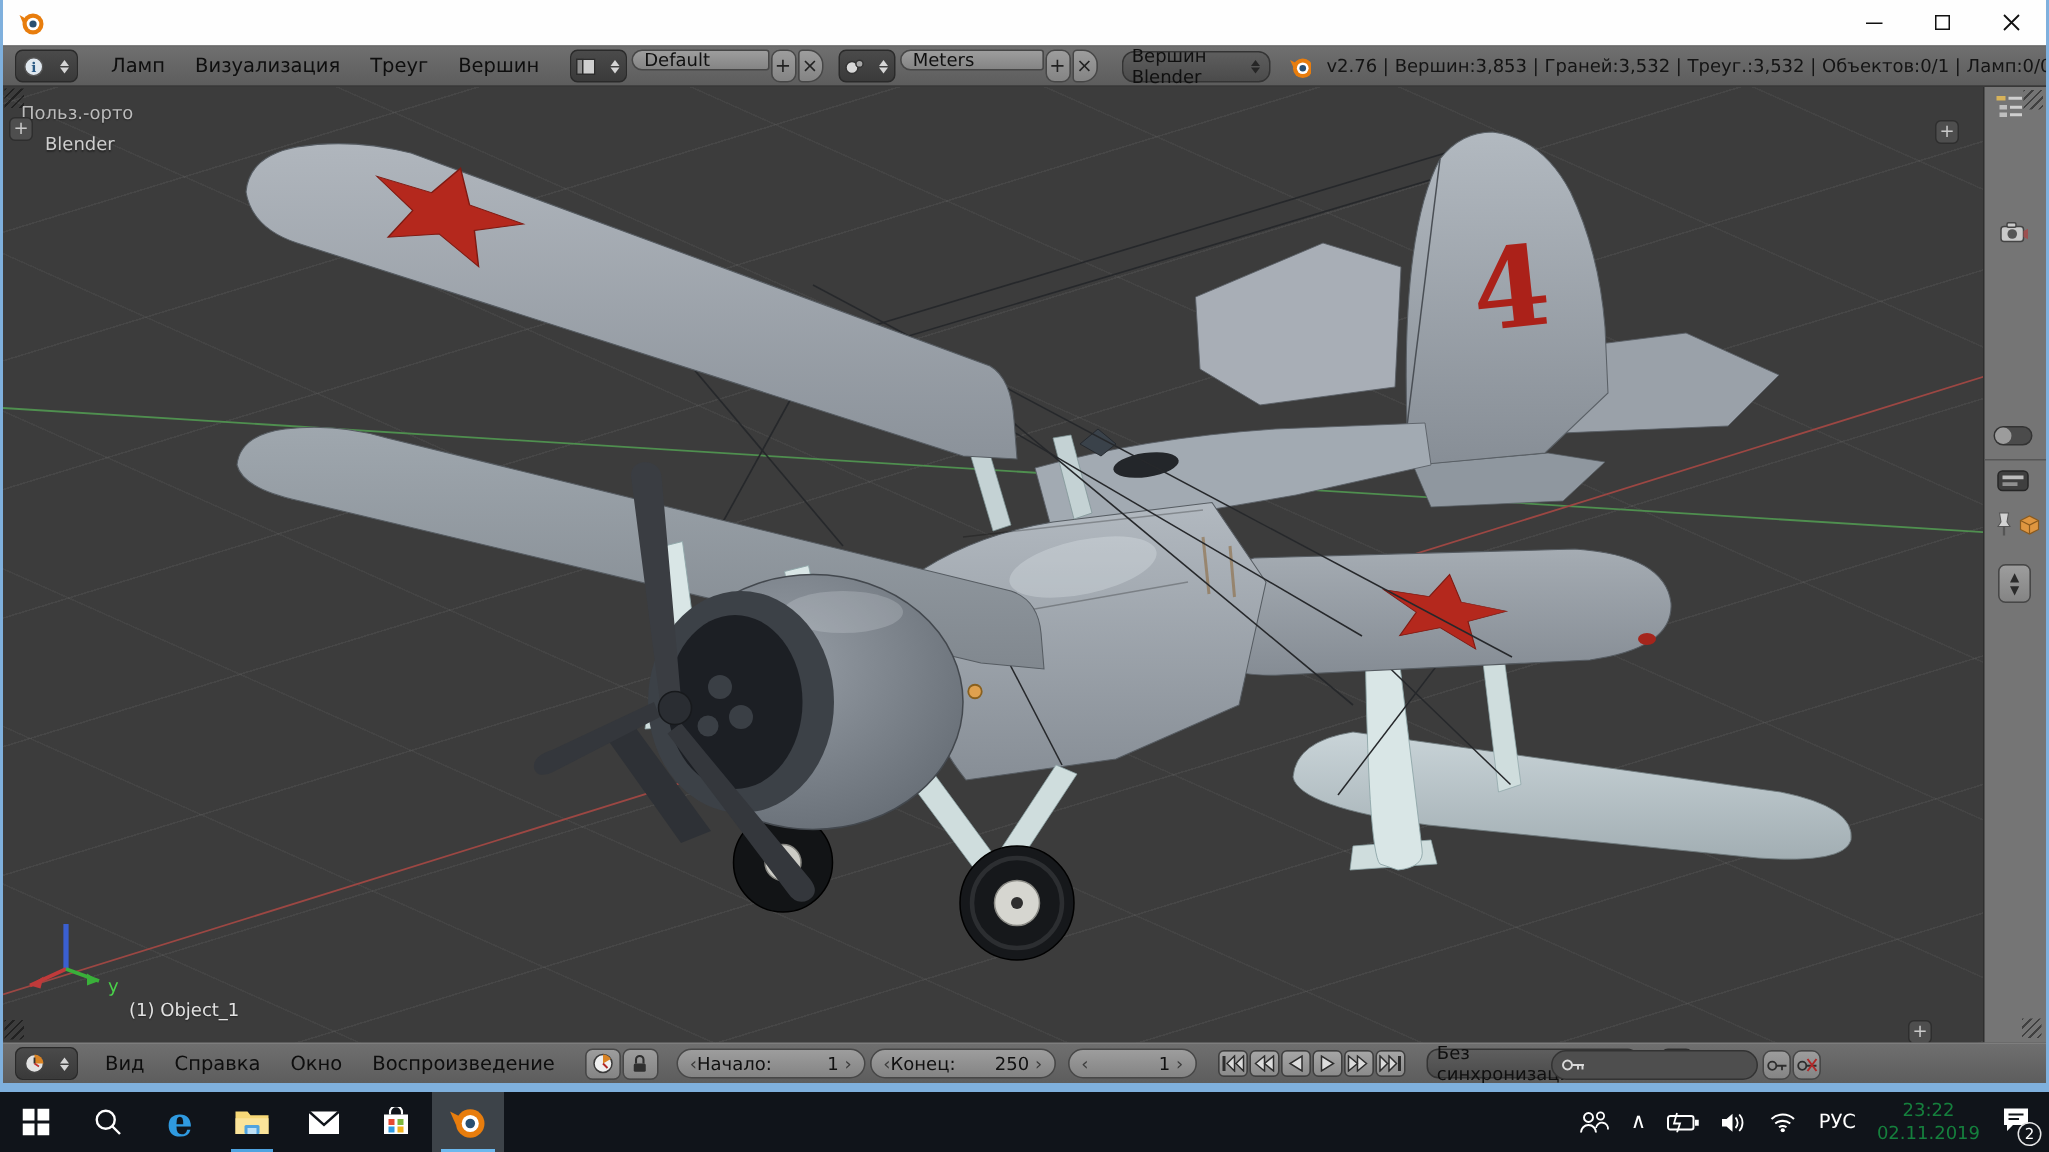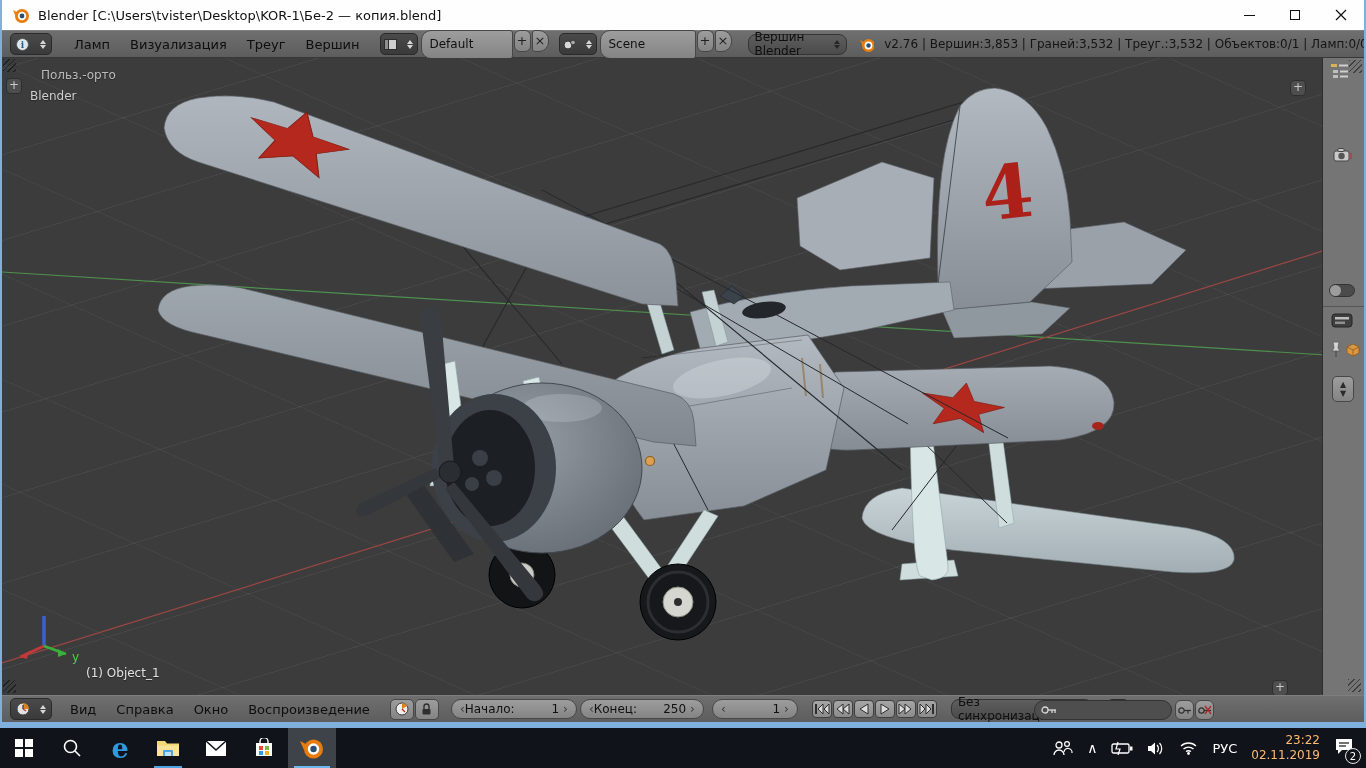--- a/index.html
+++ b/index.html
@@ -21,21 +21,21 @@
   
   .bheader { left:0; width:1362px; height:28px;
     background:linear-gradient(#6f6f6f,#5d5d5d);
     border-top:1px solid #7e7e7e; border-bottom:1px solid #383838;
     display:flex; align-items:center; color:#0e0e0e; font-size:13px; }
   #info-header { top:30px; }
   .menu-item { padding:0 10px; color:#0e0e0e; cursor:default; white-space:nowrap; }
   .ed-select { width:42px; height:22px; background:linear-gradient(#4a4a4a,#3a3a3a);
     border:1px solid #2a2a2a; border-radius:5px; display:flex; align-items:center;
     justify-content:space-evenly; margin-left:8px; flex:none; }
-  .pill { height:29px; background:linear-gradient(#9d9d9d,#848484); border:1px solid #474747;
+  .pill { height:14px; background:linear-gradient(#9d9d9d,#848484); border:1px solid #474747;
     border-radius:10px; display:flex; align-items:center; color:#101010; font-size:12px;
     padding:0 8px; }
   .sqbtn { width:17px; height:22px; background:linear-gradient(#9d9d9d,#848484);
     border:1px solid #474747; border-radius:6px; display:flex; align-items:center;
     justify-content:center; color:#222; font-size:13px; flex:none; }
   .dd { height:21px; background:linear-gradient(#5e5e5e,#4b4b4b); border:1px solid #343434;
     border-radius:8px; display:flex; align-items:center; justify-content:space-between;
     color:#0f0f0f; font-size:12px; padding:0 6px; }
   .udarrows { display:flex; flex-direction:column; gap:1px; margin-left:6px; }
   .udarrows i { width:0; height:0; border-left:3.5px solid transparent; border-right:3.5px solid transparent; display:block; }
@@ -72,39 +72,38 @@
   #win-bottom-border { left:0; top:722px; width:1366px; height:6px; background:#7fb0dd; }
 
   
   #taskbar { left:0; top:728px; width:1366px; height:40px; background:#10141a;
     display:flex; align-items:stretch; color:#fff; }
   .tb-tile { width:48px; height:40px; display:flex; align-items:center; justify-content:center; position:relative; }
   .tb-underline { position:absolute; bottom:0; left:10px; right:10px; height:2px; background:#4fa3e0; }
   .tb-active { background:#3d4349; }
   .tray { margin-left:auto; display:flex; align-items:center; gap:14px; padding-right:12px; }
   .tray-txt { font-size:13px; color:#fff; }
-  #clock { text-align:right; font-size:12px; line-height:15px; color:#fdba74; }
+  #clock { text-align:center; font-size:12px; line-height:15px; color:#15803d; }
   #notif { position:relative; }
   .badge { position:absolute; right:-7px; bottom:-5px; width:16px; height:16px; border-radius:50%;
     background:#10141a; border:1.5px solid #e6e6e6; color:#fff; font-size:10px;
     display:flex; align-items:center; justify-content:center; }
 </style>
 </head>
 <body>
 
 <div id="window" class="abs">
 
   <div id="titlebar" class="abs">
     <svg width="18" height="18" style="margin-left:10px">
       <circle cx="10" cy="10" r="7" fill="#e87d0d"></circle>
       <path d="M1,4 L8,8 L4,11 Z" fill="#e87d0d"></path>
       <circle cx="10" cy="10" r="4.2" fill="#fff"></circle>
       <circle cx="10" cy="10" r="2.4" fill="#2a4f70"></circle>
     </svg>
-    <span class="title">Blender [C:\Users\tvister\Desktop\KOR-1\Бе-2 — копия.blend]</span>
     <div id="win-buttons" class="abs">
       <div class="winbtn">
           <span class="min-glyph"></span>
         </div>
       <div class="winbtn">
           <span class="max-glyph"></span>
         </div>
       <div class="winbtn">
         <svg width="12" height="12">
           <path d="M1,1 L11,11 M11,1 L1,11" stroke="#111" stroke-width="1.2"></path>
@@ -156,21 +155,21 @@
         <circle cx="5" cy="7" r="4" fill="#d8d8d8" stroke="#333"></circle>
         <circle cx="10" cy="4.5" r="2.4" fill="#a8a8a8" stroke="#333"></circle>
       </svg>
       <span class="udarrows">
           <i class="up"></i>
           <i class="dn"></i>
         </span>
     </div>
     <div style="display:flex;gap:1px;margin-left:3px">
       <div class="pill" style="width:96px;border-radius:10px 3px 3px 10px">
-        <span>Scene</span>
+        <span>Meters</span>
       </div>
       <div class="sqbtn">
           <span>+</span>
         </div>
       <div class="sqbtn" style="border-radius:3px 10px 10px 3px">
           <span>×</span>
         </div>
     </div>
 
     <div class="dd" style="width:112px;margin-left:16px">
@@ -299,21 +298,21 @@
           <path d="M438,410 L419,262 Q417,252 427,250 Q437,250 439,259 L452,408 Z" fill="#3a3d42"></path>
           <path d="M438,420 L368,456 Q356,462 354,454 Q353,446 366,442 L434,410 Z" fill="#34373c"></path>
           <path d="M452,424 L538,528 Q545,537 537,542 Q529,546 523,537 L443,431 Z" fill="#34373c"></path>
           <circle cx="448" cy="414" r="11" fill="#2a2d32" stroke="#17191c" stroke-width="1"></circle>
         </g>
 
         <circle cx="648" cy="403" r="4.5" fill="#dfa14f" stroke="#89601f" stroke-width="1.2"></circle>
       </g>
     </svg>
 
-    <span class="abs vp-label" style="left:39px;top:10px">Польз.-орто</span>
+    <span class="abs vp-label" style="left:12px;top:10px">Польз.-орто</span>
     <span class="abs vp-label" style="left:28px;top:31px;color:#cfcfcf">Blender</span>
     <span class="abs vp-label" style="left:84px;top:608px;color:#e2e2e2">(1) Object_1</span>
 
     <div class="abs plusbtn" style="left:4px;top:20px">+</div>
     <div class="abs plusbtn" style="left:1288px;top:22px">+</div>
     <div class="abs plusbtn" style="left:1270px;top:622px">+</div>
 
     <svg class="abs" style="left:8px;top:548px" width="70" height="70">
       <line x1="34" y1="10" x2="34" y2="40" stroke="#3a5fd0" stroke-width="3.5"></line>
       <line x1="34" y1="40" x2="10" y2="51" stroke="#c03a3a" stroke-width="2.5"></line>

